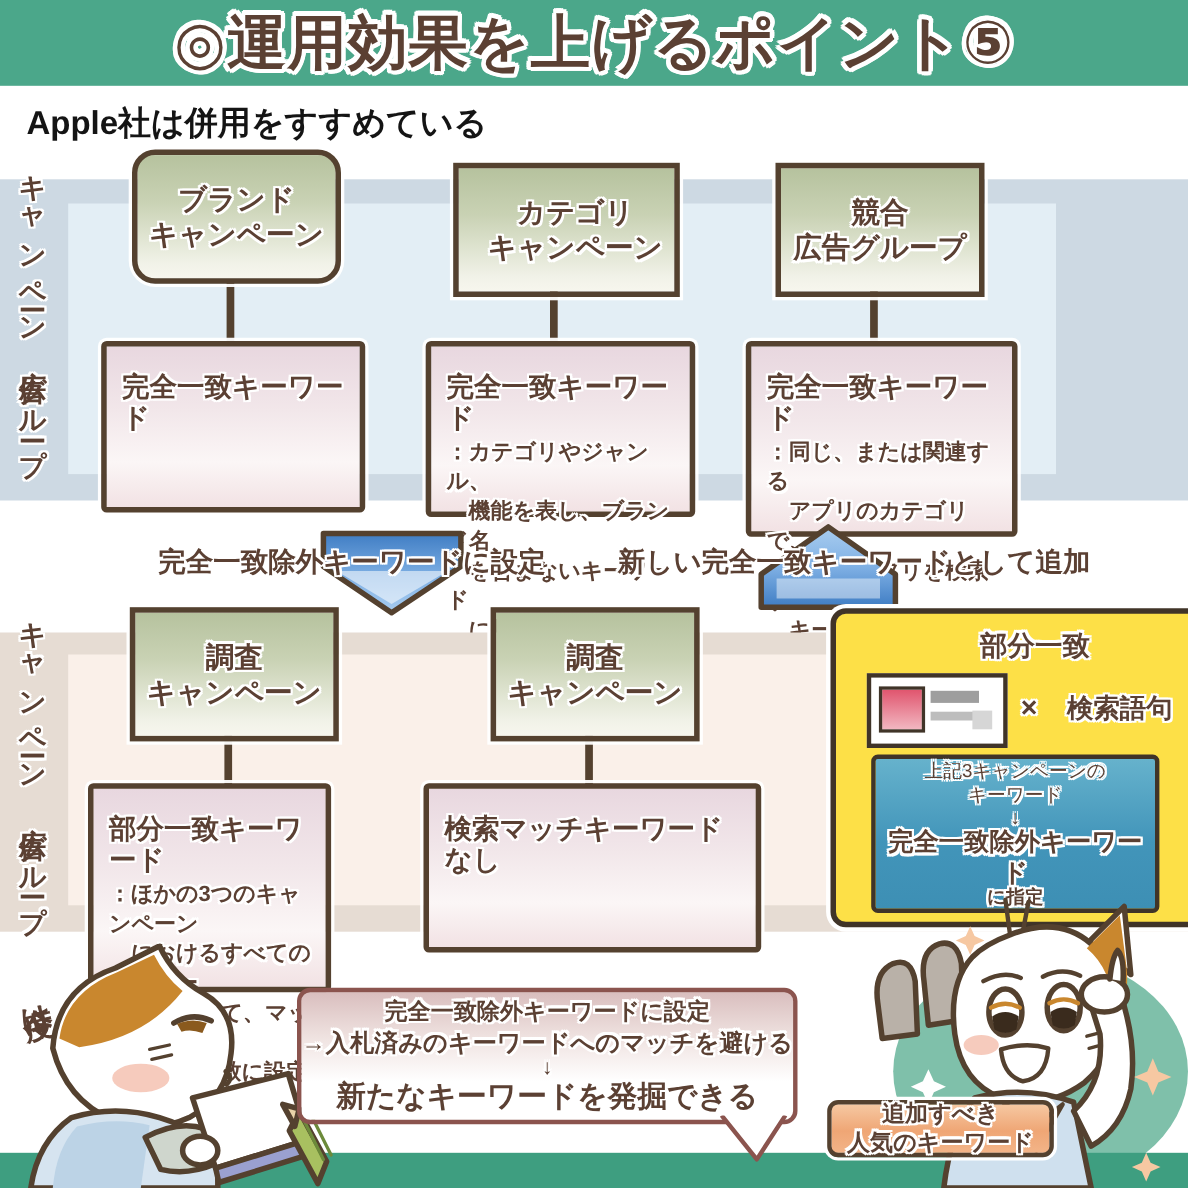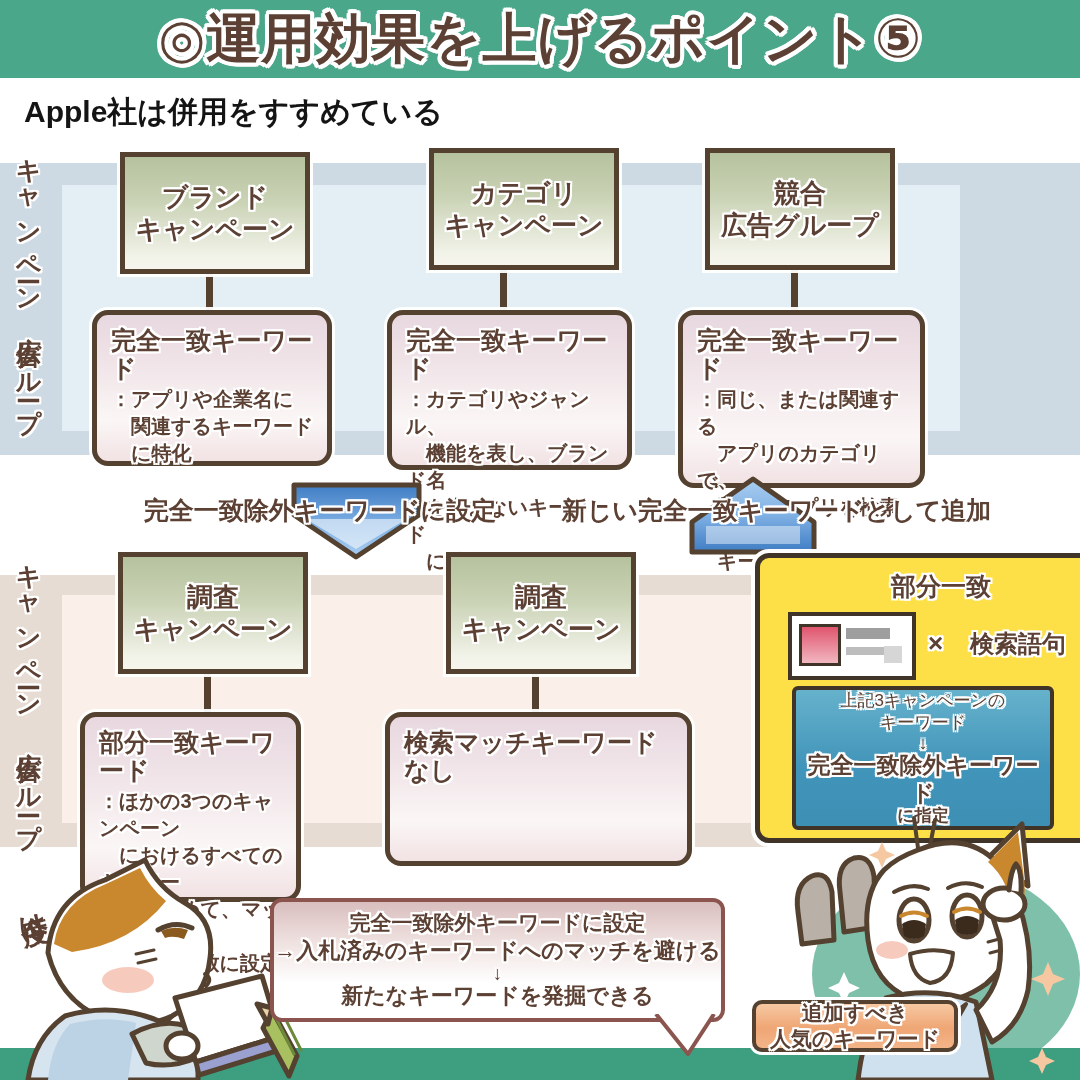--- a/index.html
+++ b/index.html
@@ -21,23 +21,23 @@
   .panel1{left:62px;top:185px;width:898px;height:246px;background:#e3eef5;}
   .band2{top:575px;height:272px;background:#e6dcd3;}
   .panel2{left:62px;top:595px;width:898px;height:228px;background:#faf0e9;}
   .vlabel{writing-mode:vertical-rl;text-orientation:upright;font-size:25px;font-weight:bold;
           color:#5b4033;letter-spacing:3px;line-height:1;}
   .cbox{width:180px;height:112px;border:5px solid #54412f;box-shadow:0 0 0 3px rgba(255,255,255,.95);
         background:linear-gradient(180deg,#b6c29e 0%,#c9d2b4 38%,#f1f2e8 88%,#f7f6ee 100%);
         display:flex;align-items:center;justify-content:center;text-align:center;
         font-size:26px;font-weight:bold;line-height:1.25;}
   .conn{width:7px;background:#54412f;}
-  .abox{border:5px solid #54412f;border-radius:16px;box-shadow:0 0 0 3px rgba(255,255,255,.95);
+  .abox{border:5px solid #54412f;border-radius:5px;box-shadow:0 0 0 3px rgba(255,255,255,.95);
         background:linear-gradient(180deg,#e8d7df 0%,#f2e7ea 40%,#fbf6f6 72%,#f2e2e4 100%);
-        padding:12px 10px 8px 14px;box-sizing:border-box;}
+        padding:24px 10px 8px 14px;box-sizing:border-box;}
   .abox-title{font-size:25px;font-weight:bold;line-height:1.1;}
   .abox-desc{font-size:20px;font-weight:bold;line-height:1.35;margin-top:4px;}
   .arrow-text{font-size:25px;font-weight:bold;text-align:center;}
   .broad-box{left:732px;top:553px;width:372px;height:290px;border:5px solid #403428;border-radius:14px;
         background:#fde047;box-shadow:0 0 0 4px #fff;box-sizing:border-box;margin-left:23px;}
   .broad-title{left:0;top:12px;width:100%;text-align:center;font-size:25px;font-weight:bold;}
   .app-card{left:28px;top:54px;width:120px;height:60px;background:#fff;border:4px solid #403428;}
   .app-icon{left:7px;top:8px;width:36px;height:36px;border:3px solid #403428;
         background:linear-gradient(180deg,#e0556e,#f2b7c1);}
   .bar{position:absolute;background:#9e9e9e;}
@@ -68,32 +68,29 @@
 
   <div class="abs band band1"></div>
   <div class="abs panel1"></div>
   <div class="abs vlabel ot" style="left:16px;top:142px;">キャンペーン</div>
   <div class="abs vlabel ot" style="left:16px;top:318px;">広告グループ</div>
 
   <div class="abs conn" style="left:206px;top:256px;height:58px;"></div>
   <div class="abs conn" style="left:500px;top:256px;height:58px;"></div>
   <div class="abs conn" style="left:791px;top:256px;height:58px;"></div>
 
-  <div class="abs cbox ot pre" style="left:120px;top:152px;">ブランド
-キャンペーン</div>
-  <div class="abs cbox ot pre" style="left:429px;top:148px;">カテゴリ
+  <div class="abs cbox ot pre" style="left:120px;top:136px;border-radius:21px;">ブランド
+キャンペーン</div>
+  <div class="abs cbox ot pre" style="left:412px;top:148px;padding-left:16px;">カテゴリ
 キャンペーン</div>
   <div class="abs cbox ot pre" style="left:705px;top:148px;">競合
 広告グループ</div>
 
   <div class="abs abox" style="left:92px;top:310px;width:240px;height:156px;">
     <div class="abox-title ot">完全一致キーワード</div>
-    <div class="abox-desc ot pre">：アプリや企業名に
-　関連するキーワード
-　に特化</div>
   </div>
   <div class="abs abox" style="left:387px;top:310px;width:245px;height:160px;">
     <div class="abox-title ot">完全一致キーワード</div>
     <div class="abox-desc ot pre">：カテゴリやジャンル、
 　機能を表し、ブランド名
 　を含まないキーワード
 　に特化</div>
   </div>
   <div class="abs abox" style="left:678px;top:310px;width:247px;height:178px;">
     <div class="abox-title ot">完全一致キーワード</div>
@@ -227,21 +224,21 @@
       <path d="M92,30 l4,9 9,4 -9,4 -4,9 -4,-9 -9,-4 9,-4 Z"></path>
       <path d="M252,236 l4,9 9,4 -9,4 -4,9 -4,-9 -9,-4 9,-4 Z"></path>
     </g>
     <path d="M54,160 l5,11 11,5 -11,5 -5,11 -5,-11 -11,-5 11,-5 Z" fill="#fff" stroke="none"></path>
   </svg>
 
   <div class="abs bubble">
     <div class="ot" style="font-size:21px;font-weight:bold;line-height:1.25;">完全一致除外キーワードに設定</div>
     <div class="ot" style="font-size:22px;font-weight:bold;line-height:1.25;">→入札済みのキーワードへのマッチを避ける</div>
     <div class="ot" style="font-size:19px;font-weight:bold;line-height:1;">↓</div>
-    <div class="ot" style="font-size:22px;font-weight:bold;line-height:1.2;">新たなキーワードを発掘できる</div>
+    <div class="ot" style="font-size:27px;font-weight:bold;line-height:1.2;">新たなキーワードを発掘できる</div>
   </div>
   <svg class="abs" style="left:648px;top:1014px;" width="84" height="46" viewBox="0 0 84 46">
     <polygon points="8,0 66,0 40,40" fill="#fff"></polygon>
     <polyline points="8,0 40,40 66,0" fill="none" stroke="#8b544e" stroke-width="4" stroke-linejoin="round"></polyline>
   </svg>
 
   <div class="abs tag ot pre">追加すべき
 人気のキーワード</div>
 
 </div>

